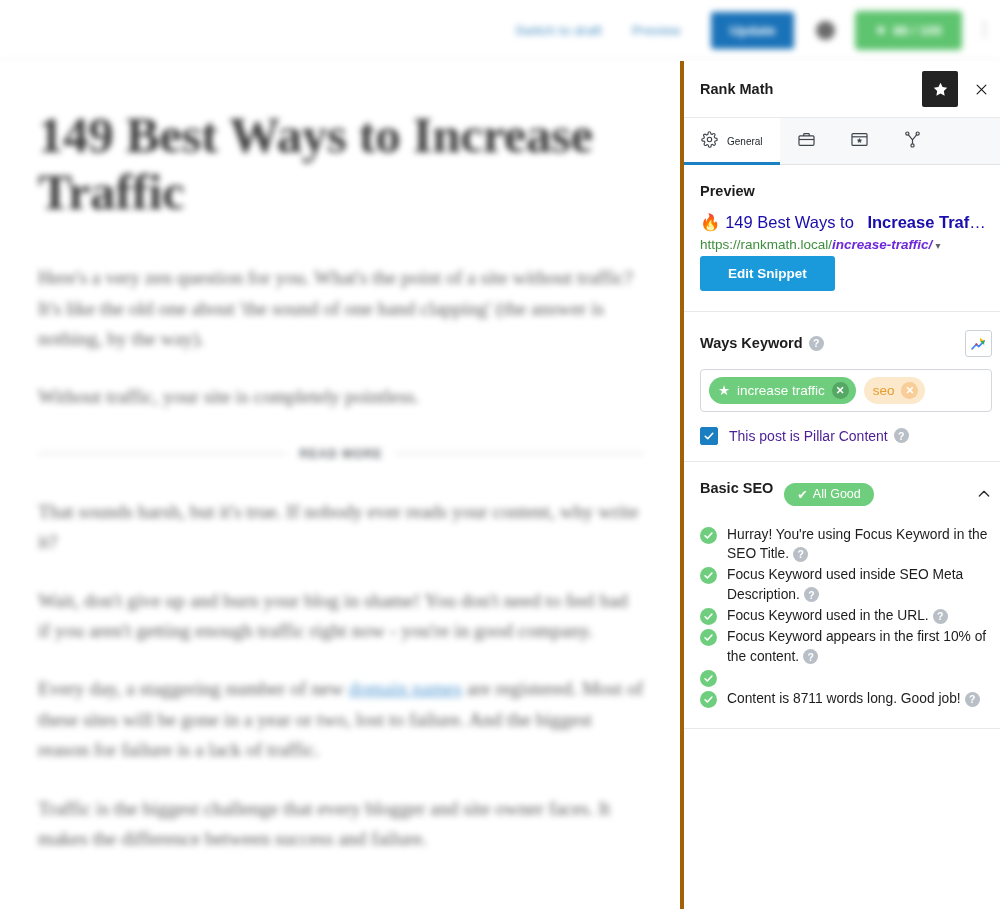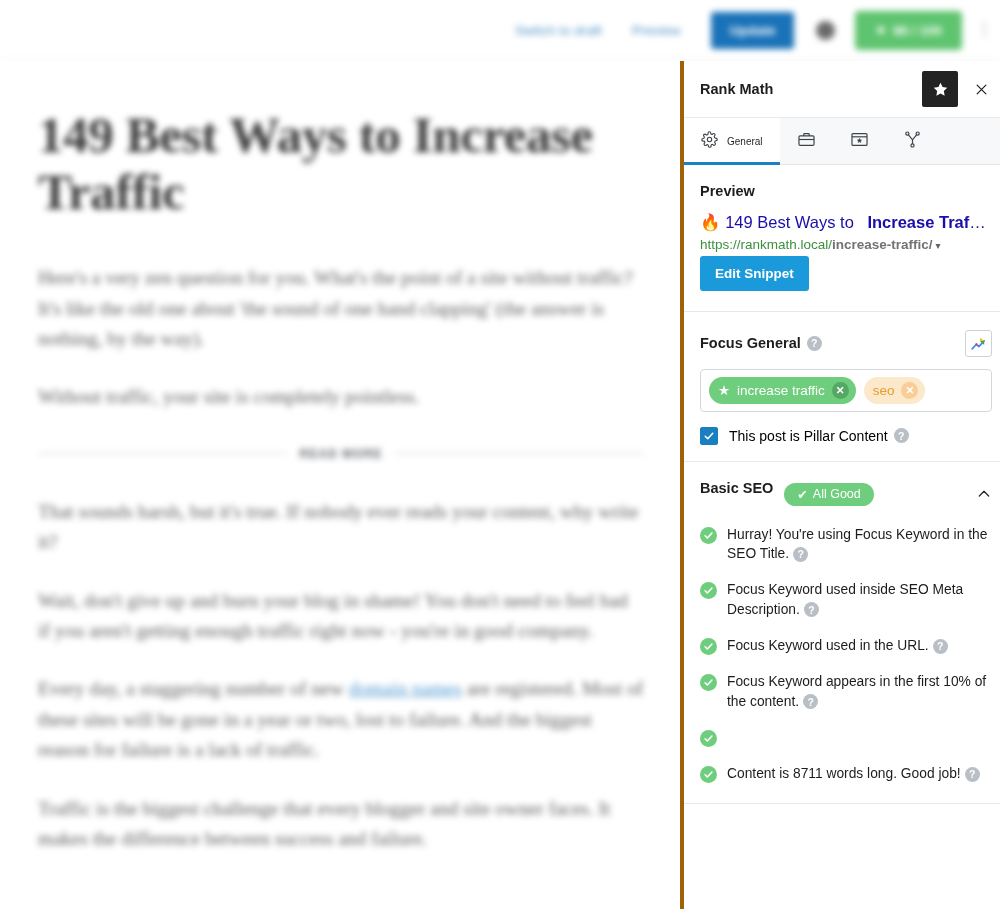--- a/index.html
+++ b/index.html
@@ -224,36 +224,36 @@
     cursor: pointer;
   }
   .snip-title b { font-weight: 700; margin-left: 9px; }
   .snip-url {
     font-size: 13.5px;
     color: #3c8f3c;
     margin-bottom: 4px;
     white-space: nowrap;
   }
   .snip-url .host { color: #3c8f3c; }
-  .snip-url .slug { color: #737373; font-weight: 700; }
+  .snip-url .slug { color: #6d28d9; font-weight: 700; font-style: italic; }
   .snip-url .caret { color: #5f6368; font-size: 10px; margin-left: 3px; }
   .snip-desc {
     font-size: 13.3px;
     line-height: 1.42;
     color: #4d5156;
     margin-bottom: 16px;
   }
   .snip-desc b { color: #3c4043; font-weight: 700; }
   .edit-snip {
     display: inline-block;
     background: #1a9ada;
     color: #ffffff;
     font-size: 13.5px;
     font-weight: 700;
-    padding: 10px 15px;
+    padding: 10px 28px;
     border-radius: 3px;
     border: none;
     cursor: pointer;
     font-family: "Liberation Sans", sans-serif;
   }
 
   
   .fk-head {
     display: flex;
     align-items: center;
@@ -333,21 +333,21 @@
     border: 1px solid #1a7fc1;
     display: flex;
     align-items: center;
     justify-content: center;
     margin-right: 11px;
     cursor: pointer;
     flex: 0 0 auto;
   }
   .pillar-label {
     font-size: 14px;
-    color: #000000;
+    color: #4c1d95;
     font-weight: 400;
   }
 
   
   .seo-head {
     display: flex;
     align-items: center;
     margin-bottom: 16px;
     cursor: pointer;
   }
@@ -363,21 +363,21 @@
     padding: 4px 13px;
     margin-left: 11px;
   }
   .chev {
     margin-left: auto;
     color: #2b2b2b;
     display: flex;
     align-items: center;
     cursor: pointer;
   }
-  .check-list { display: flex; flex-direction: column; gap: 17px; }
+  .check-list { display: flex; flex-direction: column; gap: 2px; }
   .check-item {
     display: flex;
     align-items: flex-start;
     gap: 10px;
   }
   .cmark {
     width: 17px; height: 17px;
     border-radius: 50%;
     background: #6fce7d;
     display: flex;
@@ -495,21 +495,21 @@
       <div class="snip-title"><span>🔥</span> <span>149 Best Ways to </span><b>Increase Traf</b><span>…</span></div>
 
       <div class="snip-url"><span class="host">https://rankmath.local/</span><span class="slug">increase-traffic/</span><span class="caret">▾</span></div>
 
 
       <button class="edit-snip">Edit Snippet</button>
     </div>
 
     <div class="section tight">
       <div class="fk-head">
-        <span class="sec-title">Focus General</span>
+        <span class="sec-title">Ways Keyword</span>
         <span class="help">?</span>
         <span class="trend-btn">
           <svg width="17" height="17" viewBox="0 0 24 24" aria-hidden="true">
             <path d="M3 19.5L9 13l3.4 3.4L20 8.4" stroke="#4285f4" stroke-width="2.4" fill="none" stroke-linecap="round" stroke-linejoin="round"></path>
             <path d="M14.2 8.4H20v5.8z" fill="#34a853"></path>
             <path d="M14.2 8.4H20L14.2 4z" fill="#fbbc04"></path>
             <circle cx="9" cy="13" r="1.5" fill="#ea4335"></circle>
           </svg>
         </span>
       </div>

